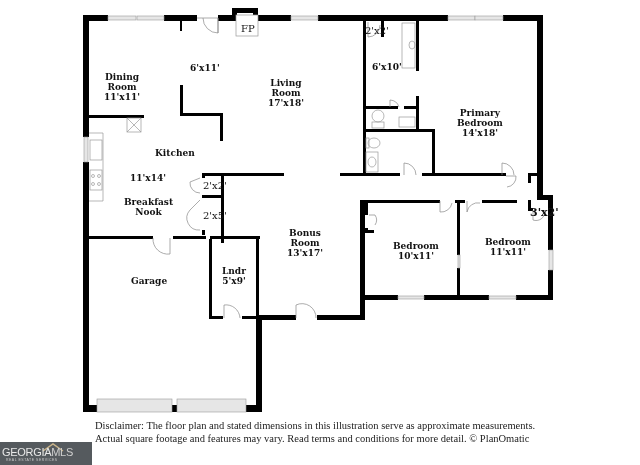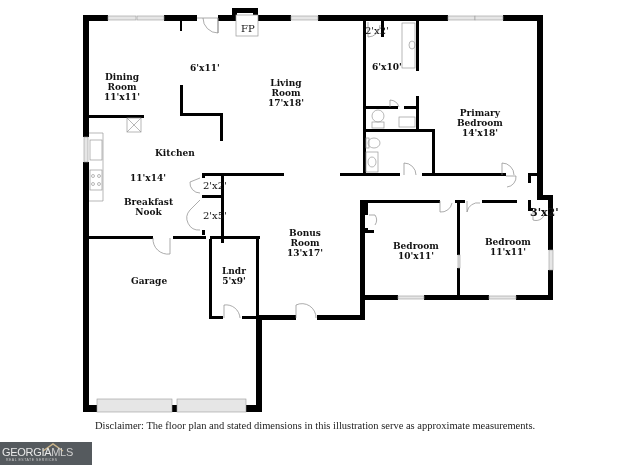--- a/index.html
+++ b/index.html
@@ -206,20 +206,21 @@
 </div>
 <div class="lbl" style="left:530px;top:208px;font-size:11px;">3'x2'</div>
 <div class="lbl" style="left:222px;top:266px;">
   <div>Lndr</div>
   <div>5'x9'</div>
 </div>
 <div class="lbl" style="left:131px;top:276px;">Garage</div>
 
 <div class="disclaimer">
   <div>Disclaimer: The floor plan and stated dimensions in this illustration serve as approximate measurements.</div>
+  <div>Actual square footage and features may vary. Read terms and conditions for more detail. © PlanOmatic</div>
 </div>
 
 <div class="logo">
   <svg class="logo-roof" width="22" height="10" viewBox="0 0 22 10">
     <path d="M 1 9 L 11 2 L 21 9" fill="none" stroke="#c9b48a" stroke-width="1.5"></path>
   </svg>
   <div class="logo-text"><span>GEORGIA</span><span class="mls">MLS</span></div>
   <div class="logo-sub">REAL ESTATE SERVICES</div>
 </div>
 

